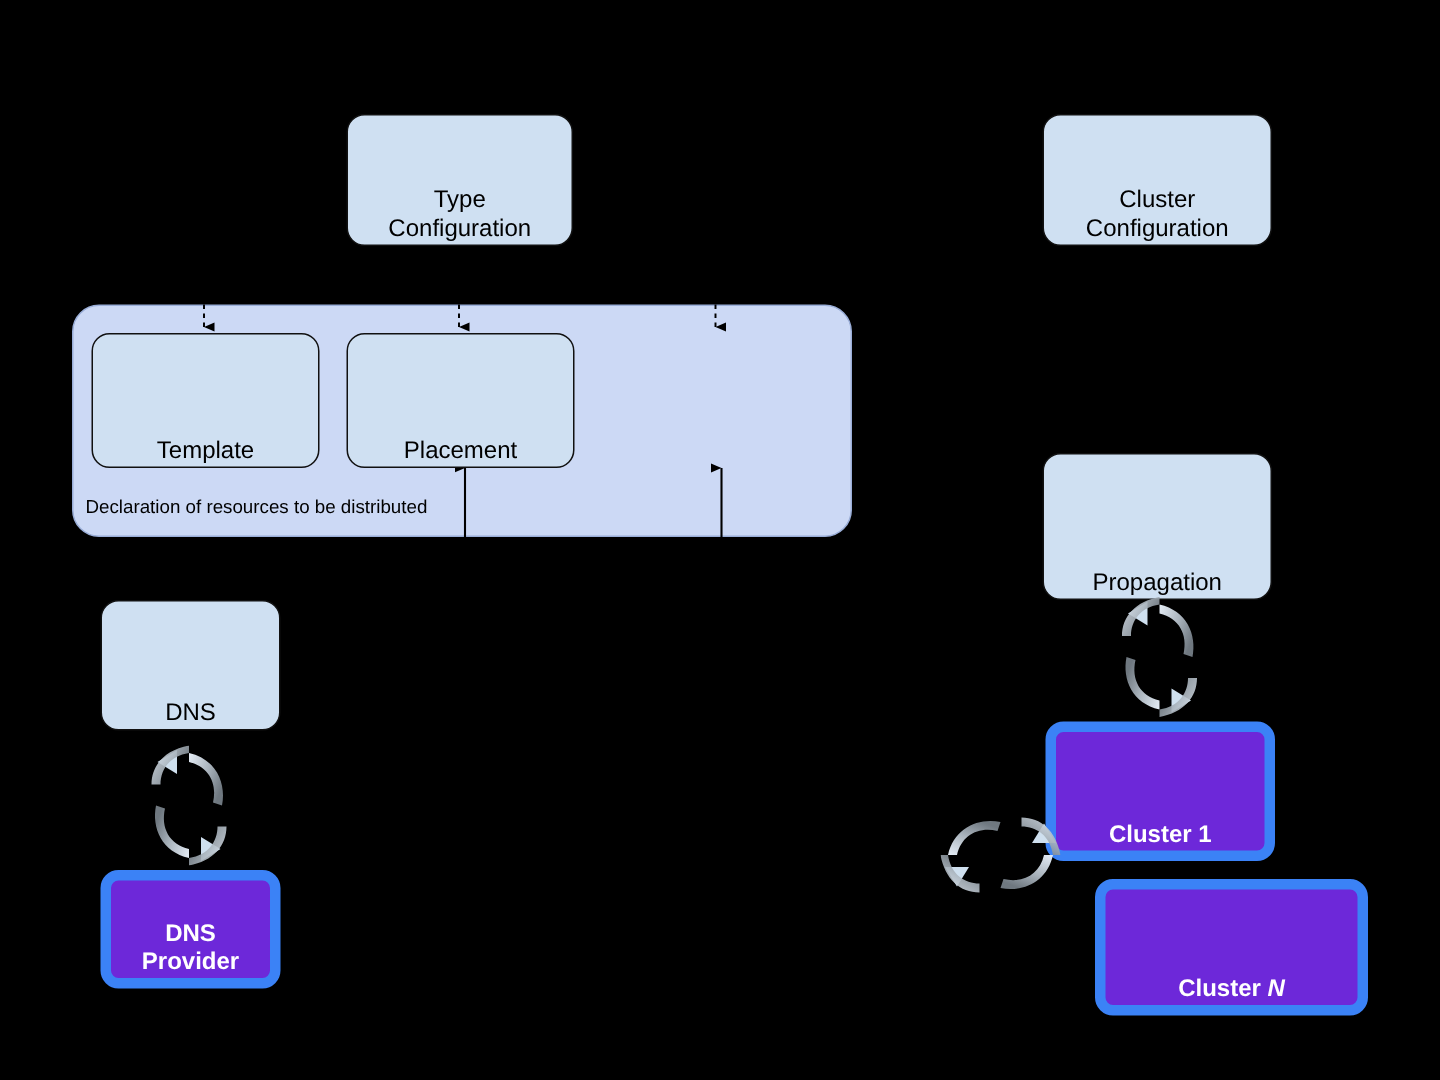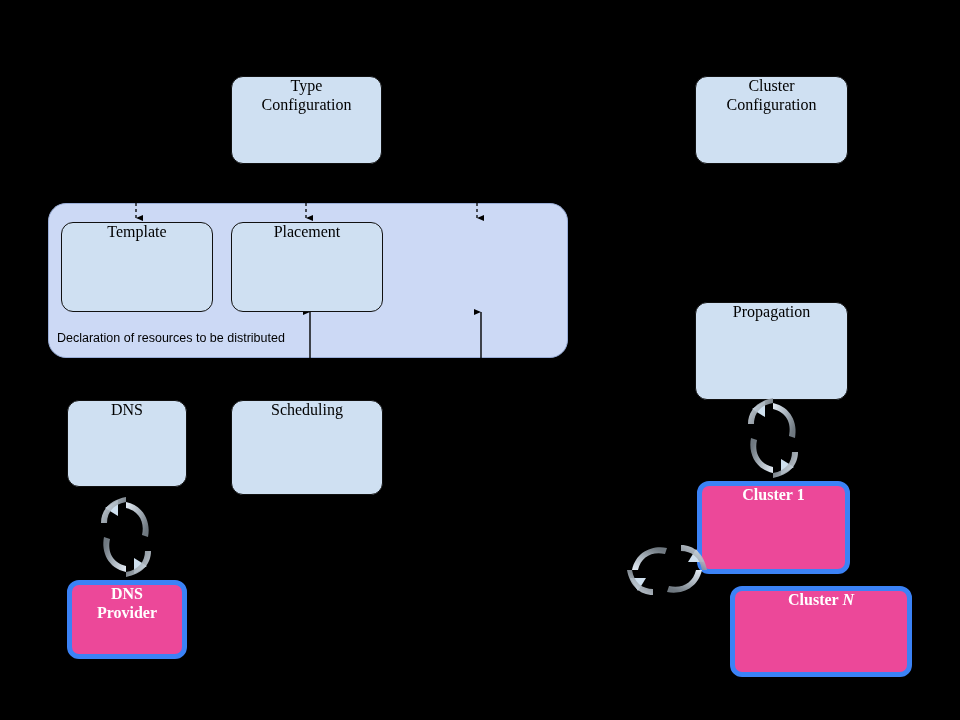--- a/index.html
+++ b/index.html
@@ -12,42 +12,41 @@
     width: 960px;
     height: 720px;
     background: #000000;
     overflow: hidden;
     font-family: "Liberation Sans", sans-serif;
   }
   .node {
     position: absolute;
     box-sizing: border-box;
     display: flex;
-    align-items: flex-start;
+    align-items: flex-end;
     justify-content: center;
     text-align: center;
     line-height: 1.18;
     color: #000000;
-    font-family: Liberation Serif, serif;
   }
   .node-light {
     background: #cfe0f2;
     border: 1px solid #111111;
     border-radius: 12px;
     font-size: 16px;
   }
   .node-dashed {
     background: #cfe0f2;
     border: 1.4px dashed #000000;
     border-radius: 12px;
     font-size: 16px;
   }
   .node-blue {
-    background: #ec4899;
-    border: 5px solid #3b82f6;
+    background: #6d28d9;
+    border: 7px solid #3b82f6;
     border-radius: 12px;
     font-size: 16px;
     font-weight: bold;
     color: #ffffff;
   }
   .group-box {
     position: absolute;
     box-sizing: border-box;
     background: #ccd9f5;
     border: 1px solid #9aaed8;
@@ -139,23 +138,20 @@
   </div>
 
   <div class="node node-blue" style="left:730px; top:586px; width:182px; height:91px;">
     <span><span>Cluster </span><span class="ital">N</span></span>
   </div>
 
   <div class="node node-light" style="left:67px; top:400px; width:120px; height:87px;">
     <span>DNS</span>
   </div>
 
-  <div class="node node-light" style="left:231px; top:400px; width:152px; height:95px;">
-    <span>Scheduling</span>
-  </div>
 
   <div class="node node-blue two-line" style="left:67px; top:580px; width:120px; height:79px;">
     <div>
       <span>DNS</span>
       <span>Provider</span>
     </div>
   </div>
 
 
 

